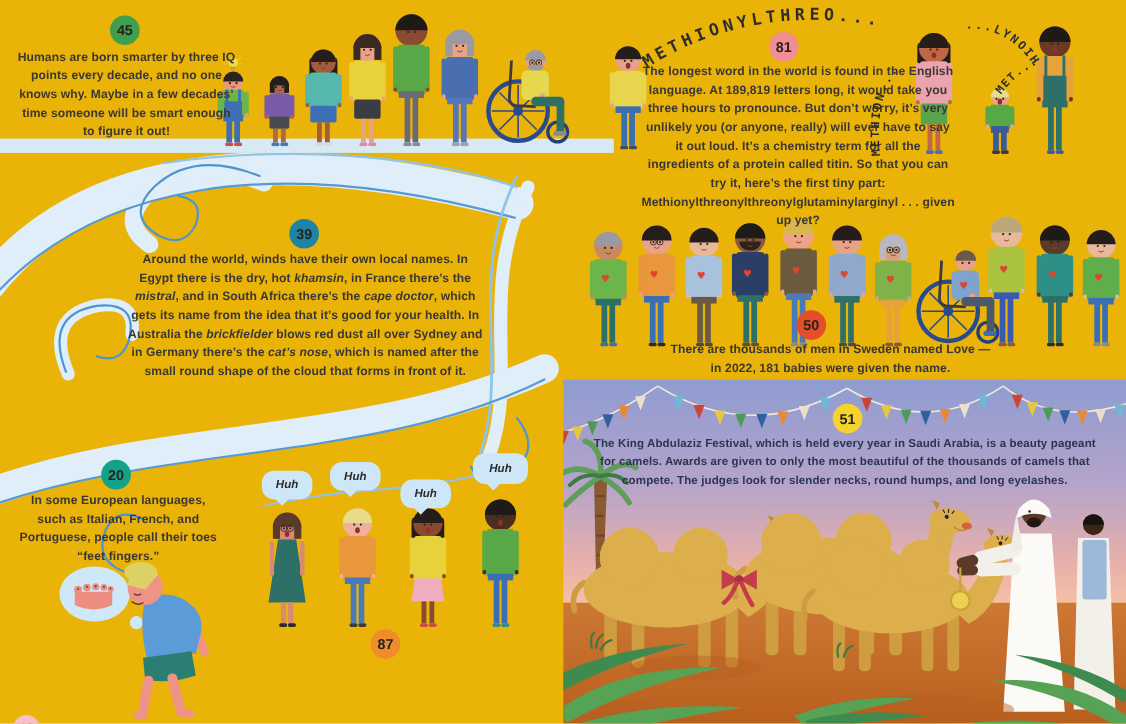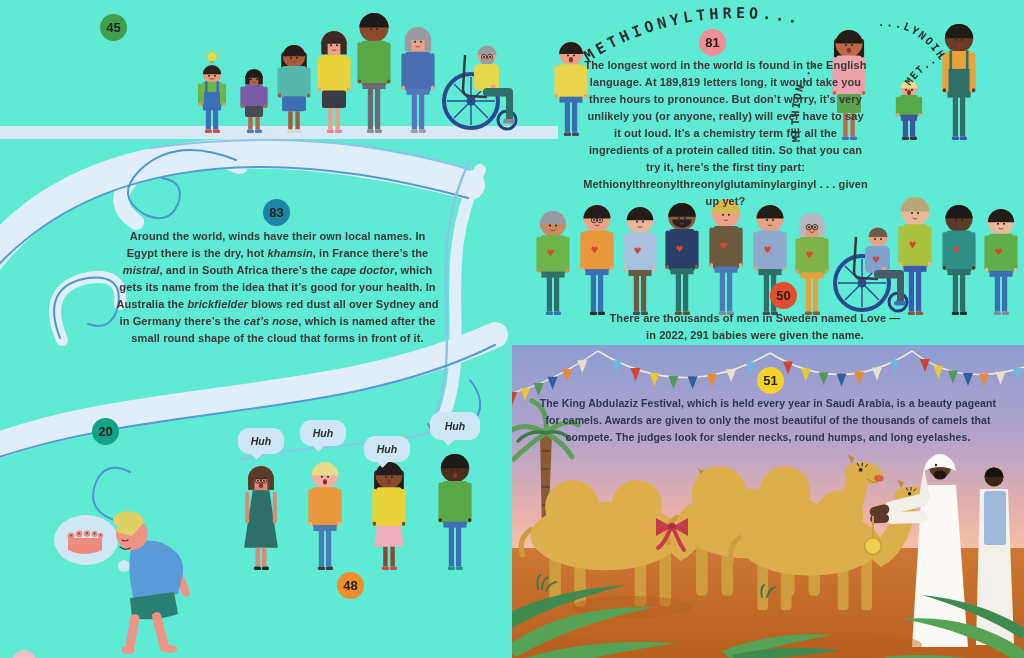--- a/index.html
+++ b/index.html
@@ -1,17 +1,17 @@
 <!DOCTYPE html>
 <html><head>
 <meta charset="utf-8">
 <style>
 *{margin:0;padding:0;box-sizing:border-box}
 html,body{background:#fff}
-.page{position:relative;width:1024px;height:658px;background:#5eead4;overflow:hidden;
+.page{position:relative;width:1024px;height:658px;background:#eab308;overflow:hidden;
   font-family:"Liberation Sans",sans-serif;color:#3b3734}
 .layer{position:absolute;inset:0}
 .num{position:absolute;width:27px;height:27px;border-radius:50%;display:flex;align-items:center;
   justify-content:center;font-weight:bold;font-size:13px;color:#26231f;z-index:4}
 .ftext{position:absolute;text-align:center;font-weight:bold;font-size:11px;line-height:1.55;
   color:#3b3734;z-index:3;letter-spacing:.1px}
 .it{font-style:italic}.bd{font-weight:bold}
 #ground-strip{position:absolute;left:0;top:126px;width:558px;height:13px;background:#d7e9f5;z-index:0}
 .illus{position:absolute;z-index:1}
 .person{position:absolute;bottom:0}
@@ -50,20 +50,21 @@
       <path d="M -15 332 C 150 272, 340 292, 495 215" stroke="#569ad2" stroke-width="2"></path>
       <path d="M 240 330 C 320 310, 400 320, 470 290" stroke="#8fc3e8" stroke-width="2"></path>
       <path d="M 120 392 q -36 -10 -24 -40 q 10 -22 34 -10" stroke="#4e95d0" stroke-width="2"></path>
       <path d="M 470 250 q 24 30 -8 52 q -24 14 -34 -8" stroke="#4e95d0" stroke-width="2"></path>
     </g>
   </svg>
 
   <div id="ground-strip"></div>
 
   <div class="num" style="left: 100px; top: 14px; background: rgb(63, 159, 77);">45</div>
+  <p class="ftext" style="left:15px;top:44px;width:200px">Humans are born smarter by three IQ points every decade, and no one knows why. Maybe in a few decades’ time someone will be smart enough to figure it out!</p>
   <div class="illus" style="left:185px;top:5px;width:370px;height:128px">
       <div class="person" style="left: 4px;">
         <svg width="46" height="86" viewBox="0 0 46 86">
           <g stroke="#e8c33c" stroke-width="1.2">
             <line x1="16" y1="5" x2="18.5" y2="7.5"></line>
             <line x1="30" y1="5" x2="27.5" y2="7.5"></line>
             <line x1="23" y1="1.5" x2="23" y2="4.5"></line>
             <line x1="14" y1="11" x2="17" y2="11"></line>
             <line x1="32" y1="11" x2="29" y2="11"></line>
           </g>
@@ -226,24 +227,25 @@
           <rect x="37" y="25" width="25" height="27" rx="5" fill="#e5d84e"></rect>
           <rect x="53" y="32" width="5.5" height="16" rx="2.7" fill="#e5d84e"></rect>
           <rect x="53.6" y="46" width="4.6" height="4" fill="#e8a287"></rect>
           <rect x="46" y="49" width="30" height="8.5" rx="4" fill="#2e6f68"></rect>
           <rect x="69" y="53" width="7" height="28" fill="#2e6f68"></rect>
           <rect x="66" y="80" width="12" height="4.5" rx="2" fill="#8a8a92"></rect>
         </svg>
       </div>
     </div>
 
-  <div class="num" style="left: 263px; top: 199px; background: rgb(29, 132, 165);">83</div>
+  <div class="num" style="left: 263px; top: 199px; background: rgb(29, 132, 165);">39</div>
   <p class="ftext" style="left:115px;top:228px;width:325px"><span>Around the world, winds have their own local names. In Egypt there is the dry, hot </span><span class="it">khamsin</span><span>, in France there’s the </span><span class="it">mistral</span><span>, and in South Africa there’s the </span><span class="it">cape doctor</span><span>, which gets its name from the idea that it’s good for your health. In Australia the </span><span class="it">brickfielder</span><span> blows red dust all over Sydney and in Germany there’s the </span><span class="it">cat’s nose</span><span>, which is named after the small round shape of the cloud that forms in front of it.</span></p>
 
   <div class="num" style="left: 92px; top: 418px; background: rgb(20, 161, 138);">20</div>
+  <p class="ftext" style="left:15px;top:447px;width:185px">In some European languages, such as Italian, French, and Portuguese, people call their toes “feet fingers.”</p>
 
   <div class="illus" style="left:28px;top:492px;width:200px;height:166px">
     <svg width="200" height="166" viewBox="0 0 200 166">
       <g>
         <ellipse cx="58" cy="48" rx="32" ry="25" fill="#cfe8f8"></ellipse>
         <circle cx="96" cy="74" r="6" fill="#cfe8f8"></circle>
           <circle cx="108" cy="84" r="4" fill="#cfe8f8"></circle>
         <path d="M40,46 h34 v12 q-17,8 -34,0 z" fill="#ec8d80"></path>
         <circle cx="43" cy="44" r="3.6" fill="#ec8d80"></circle>
           <circle cx="51" cy="42" r="3.4" fill="#ec8d80"></circle>
@@ -361,21 +363,21 @@
             <rect x="10" y="28.879999999999995" width="26" height="43.77760000000001" rx="3.5" fill="#58a848"></rect>
             <rect x="11.5" y="69.6576" width="23" height="6" fill="#3a6fb4"></rect>
             <rect x="16.8" y="71.6576" width="5.2" height="42.8424" fill="#3a6fb4"></rect>
             <rect x="24" y="71.6576" width="5.2" height="42.8424" fill="#3a6fb4"></rect>
             <rect x="15.8" y="114.5" width="7.2" height="3.5" rx="1.5" fill="#2e8f86"></rect>
             <rect x="23.8" y="114.5" width="7.2" height="3.5" rx="1.5" fill="#2e8f86"></rect>
           </g>
         </svg>
       </div>
     </div>
-  <div class="num" style="left: 337px; top: 572px; background: rgb(239, 141, 42);">48</div>
+  <div class="num" style="left: 337px; top: 572px; background: rgb(239, 141, 42);">87</div>
 
   <div id="page-badge" style="background: rgb(246, 191, 202);">16</div>
 
   <div class="num" style="left: 699px; top: 29px; background: rgb(242, 142, 147);">81</div>
   <p class="ftext" style="left:583px;top:57px;width:285px"><span>The longest word in the world is found in the English language. At 189,819 letters long, it would take you three hours to pronounce. But don’t worry, it’s very unlikely you (or anyone, really) will ever have to say it out loud. It’s a chemistry term for all the ingredients of a </span><span class="bd">protein</span><span> called titin. So that you can try it, here’s the first tiny part: Methionylthreonylthreonylglutaminylarginyl . . . given up yet?</span></p>
   <div class="illus" style="left:548px;top:38px;width:56px;height:98px">
       <div class="person" style="left: 0px;">
         <svg width="46" height="96" viewBox="0 0 46 96">
           <g transform="translate(0,0)">
             <circle cx="23" cy="13.88" r="11.88" fill="#e8a287"></circle>
@@ -740,22 +742,22 @@
             <text x="20.5" y="48.222080000000005" font-size="9" fill="#dc4530" text-anchor="middle" font-family="DejaVu Sans">♥</text>
             <rect x="11.5" y="63.765600000000006" width="23" height="6" fill="#3a6fb4"></rect>
             <rect x="16.8" y="65.7656" width="5.2" height="38.734399999999994" fill="#3a6fb4"></rect>
             <rect x="24" y="65.7656" width="5.2" height="38.734399999999994" fill="#3a6fb4"></rect>
             <rect x="15.8" y="104.5" width="7.2" height="3.5" rx="1.5" fill="#8a8a92"></rect>
             <rect x="23.8" y="104.5" width="7.2" height="3.5" rx="1.5" fill="#8a8a92"></rect>
           </g>
         </svg>
       </div>
     </div>
-  <div class="num" style="left: 770px; top: 282px; background: rgb(229, 78, 43);">50</div>
-  <p class="ftext" style="left:605px;top:310px;width:300px">There are thousands of men in Sweden named Love —in 2022, 291 babies were given the name.</p>
+  <div class="num" style="left: 724px; top: 282px; background: rgb(229, 78, 43);">50</div>
+  <p class="ftext" style="left:605px;top:310px;width:300px">There are thousands of men in Sweden named Love —in 2022, 181 babies were given the name.</p>
 
   <div id="camel-panel">
     <div class="sky"></div>
     <div class="ground"></div>
     <svg id="bunting" style="position:absolute;left:0;top:0" width="512" height="90" viewBox="0 0 512 90">
         <path d="M -12,50 Q 30,44 86,6" fill="none" stroke="#f2ead9" stroke-width="1.5"></path>
         <polygon points="-4.714285714285717,46.6326530612245 5.285714285714283,46.6326530612245 0.28571428571428314,59.6326530612245" fill="#cc4435"></polygon>
         <polygon points="8.142857142857142,42.9591836734694 18.142857142857142,42.9591836734694 13.142857142857142,55.9591836734694" fill="#e9c73b"></polygon>
         <polygon points="21.57142857142857,37.97959183673469 31.57142857142857,37.97959183673469 26.57142857142857,50.97959183673469" fill="#4d9b55"></polygon>
         <polygon points="35.57142857142857,31.693877551020414 45.57142857142857,31.693877551020414 40.57142857142857,44.693877551020414" fill="#31609f"></polygon>

